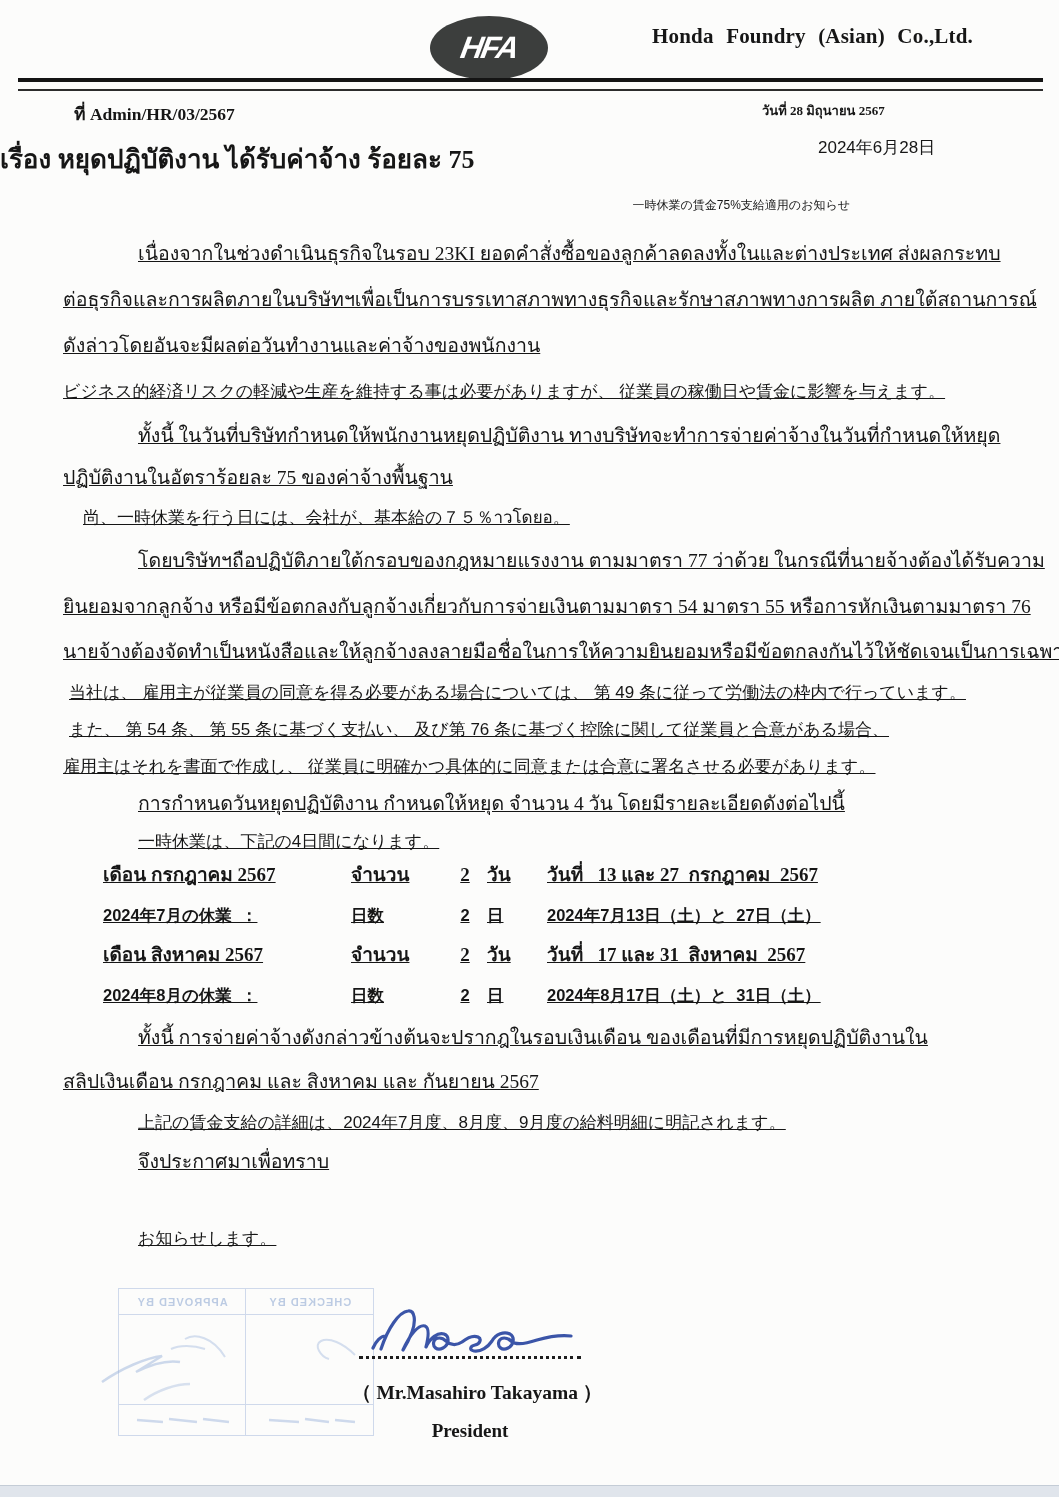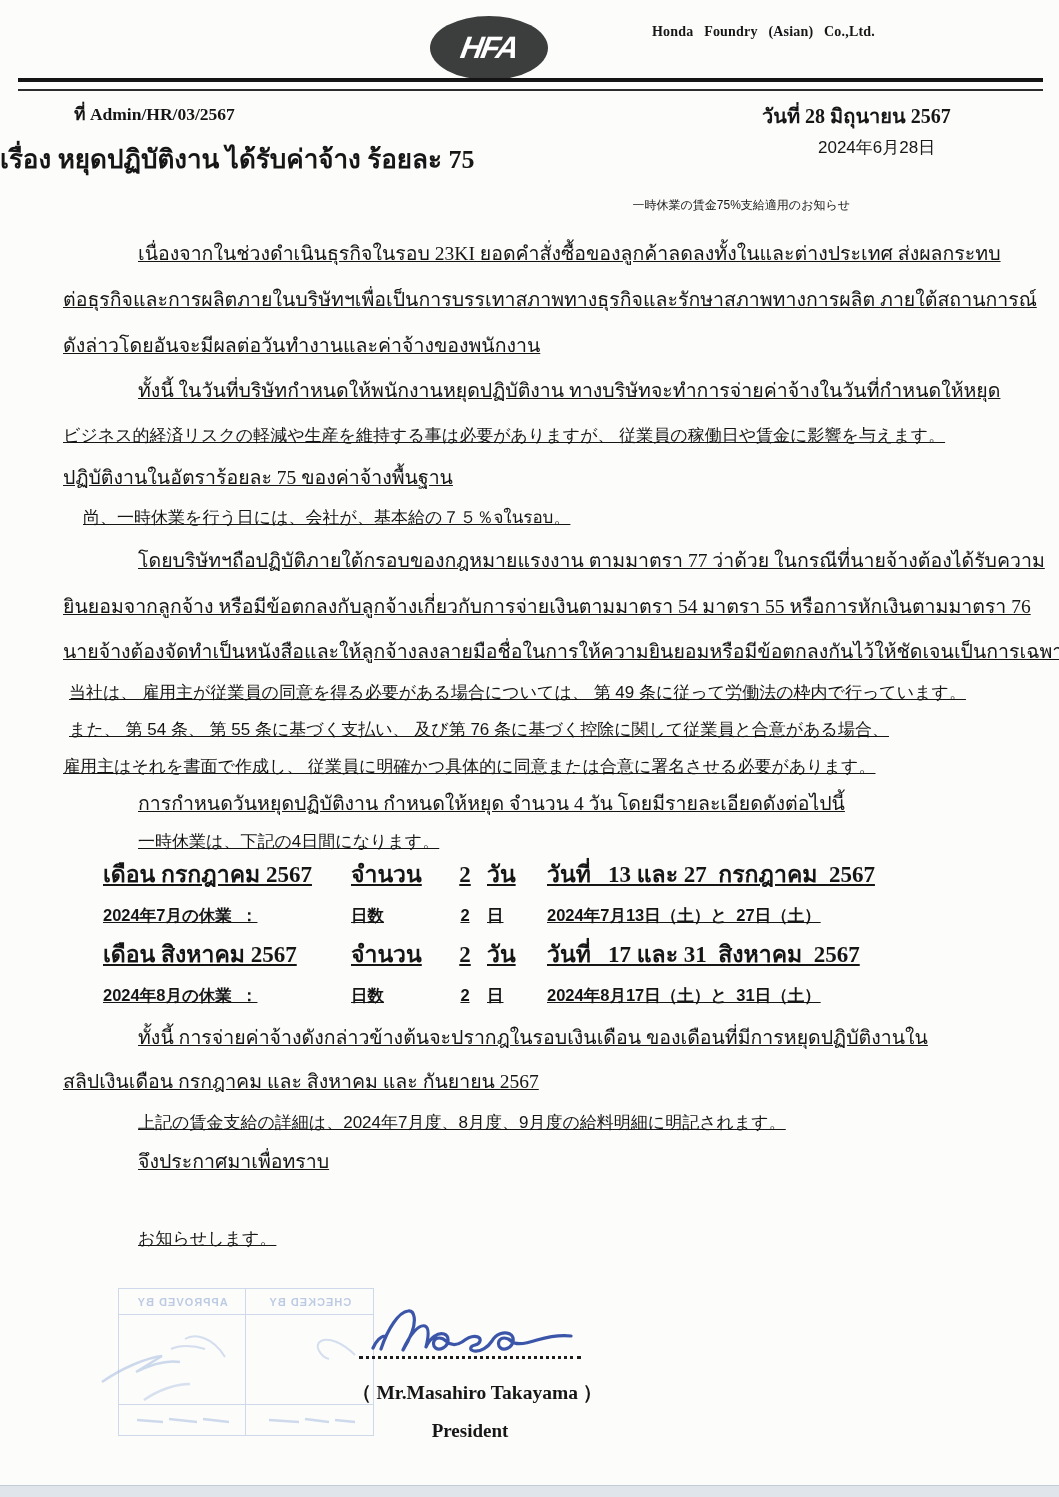--- a/index.html
+++ b/index.html
@@ -13,48 +13,48 @@
     position:absolute;left:430px;top:16px;width:118px;height:64px;
     background:#3c3e3d;border-radius:50%;
     display:flex;align-items:center;justify-content:center;
   }
   .logo-text{
     color:#ffffff;font-weight:bold;font-style:italic;font-size:31px;
     letter-spacing:-2px;transform:skewX(-10deg);
     font-family:"Liberation Sans",sans-serif;
   }
   .company-name{
-    position:absolute;left:652px;top:24px;font-weight:bold;font-size:14px;
+    position:absolute;left:652px;top:24px;font-weight:bold;font-size:21px;
     word-spacing:7px;letter-spacing:.2px;
   }
   .rule{position:absolute;left:18px;top:78px;width:1025px;height:7px;
     border-top:4px solid #141414;border-bottom:2px solid #2c2c2c;}
   .doc-no{position:absolute;left:74px;top:100px;font-weight:bold;font-size:17.5px;text-align:right;}
-  .date-th{position:absolute;left:762px;top:100px;font-weight:bold;font-size:20px;}
+  .date-th{position:absolute;left:762px;top:100px;font-weight:bold;font-size:13px;}
   .date-jp{position:absolute;left:818px;top:136px;font-size:17px;
     font-family:"Liberation Sans",sans-serif;}
   .title-th{position:absolute;left:0;top:138px;width:1000px;text-align:left;
     font-weight:bold;font-size:26px;}
   .title-jp{position:absolute;left:0;top:197px;width:850px;text-align:right;
     font-size:12px;font-family:"Liberation Sans",sans-serif;}
   
   .body{position:absolute;left:63px;top:231px;width:933px;text-decoration:underline;}
   .line{white-space:nowrap;}
   .th{font-size:19.5px;}
   .jp{font-size:17px;font-family:"Liberation Sans",sans-serif;}
   .h46{height:46px;line-height:46px;} .h45{height:45px;line-height:45px;}
   .h44{height:44px;line-height:44px;} .h42{height:42px;line-height:42px;}
   .h40{height:40px;line-height:40px;} .h38{height:38px;line-height:38px;}
   .h37{height:37px;line-height:37px;} .h36{height:36px;line-height:36px;margin-top:40px;}
   .ind{text-indent:75px;} .ind-s{text-indent:20px;} .ind-xs{text-indent:6px;}
   
   .sched{margin-top:-6px;}
   .srow{display:grid;grid-template-columns:248px 92px 44px 60px auto;
     padding-left:40px;height:40px;line-height:40px;font-weight:bold;}
-  .srow.th{font-size:23px;} .srow.jp{font-size:16.5px;}
+  .srow.th{font-size:19px;} .srow.jp{font-size:16.5px;}
   .c-qty{text-align:center;}
   
   .sig-block{position:absolute;left:352px;top:1296px;width:236px;text-align:center;}
   .sig-svg{display:block;margin:0 auto;}
   .sig-dots{width:222px;margin:-6px auto 0;border-bottom:3.5px dotted #1e1e1e;height:0;}
   .sig-name{margin-top:20px;font-weight:bold;font-size:19.5px;white-space:nowrap;}
   .sig-title{margin-top:14px;font-weight:bold;font-size:19px;}
   
   .stamp{
     position:absolute;left:118px;top:1288px;width:254px;height:146px;
@@ -92,24 +92,24 @@
   <div class="date-th">วันที่  28 มิถุนายน 2567</div>
   <div class="date-jp">2024年6月28日</div>
 
   <div class="title-th">เรื่อง  หยุดปฏิบัติงาน ได้รับค่าจ้าง ร้อยละ 75</div>
   <div class="title-jp">一時休業の賃金75%支給適用のお知らせ</div>
 
   <div class="body">
     <div class="line th h46 ind">เนื่องจากในช่วงดำเนินธุรกิจในรอบ 23KI ยอดคำสั่งซื้อของลูกค้าลดลงทั้งในและต่างประเทศ ส่งผลกระทบ</div>
     <div class="line th h46">ต่อธุรกิจและการผลิตภายในบริษัทฯเพื่อเป็นการบรรเทาสภาพทางธุรกิจและรักษาสภาพทางการผลิต ภายใต้สถานการณ์</div>
     <div class="line th h46">ดังล่าวโดยอันจะมีผลต่อวันทำงานและค่าจ้างของพนักงาน</div>
+    <div class="line jp h45">ビジネス的経済リスクの軽減や生産を維持する事は必要がありますが、 従業員の稼働日や賃金に影響を与えます。</div>
     <div class="line th h44 ind">ทั้งนี้ ในวันที่บริษัทกำหนดให้พนักงานหยุดปฏิบัติงาน ทางบริษัทจะทำการจ่ายค่าจ้างในวันที่กำหนดให้หยุด</div>
-    <div class="line jp h45">ビジネス的経済リスクの軽減や生産を維持する事は必要がありますが、 従業員の稼働日や賃金に影響を与えます。</div>
     <div class="line th h40">ปฏิบัติงานในอัตราร้อยละ 75 ของค่าจ้างพื้นฐาน</div>
-    <div class="line jp h40 ind-s">尚、一時休業を行う日には、会社が、基本給の７５％จในรอบ。</div>
+    <div class="line jp h40 ind-s">尚、一時休業を行う日には、会社が、基本給の７５％าวโดยอ。</div>
     <div class="line th h46 ind">โดยบริษัทฯถือปฏิบัติภายใต้กรอบของกฎหมายแรงงาน ตามมาตรา 77 ว่าด้วย ในกรณีที่นายจ้างต้องได้รับความ</div>
     <div class="line th h46">ยินยอมจากลูกจ้าง หรือมีข้อตกลงกับลูกจ้างเกี่ยวกับการจ่ายเงินตามมาตรา 54 มาตรา 55 หรือการหักเงินตามมาตรา 76</div>
     <div class="line th h44">นายจ้างต้องจัดทำเป็นหนังสือและให้ลูกจ้างลงลายมือชื่อในการให้ความยินยอมหรือมีข้อตกลงกันไว้ให้ชัดเจนเป็นการเฉพาะ</div>
     <div class="line jp h37 ind-xs">当社は、 雇用主が従業員の同意を得る必要がある場合については、 第 49 条に従って労働法の枠内で行っています。</div>
     <div class="line jp h37 ind-xs">また、 第 54 条、 第 55 条に基づく支払い、 及び第 76 条に基づく控除に関して従業員と合意がある場合、</div>
     <div class="line jp h37">雇用主はそれを書面で作成し、 従業員に明確かつ具体的に同意または合意に署名させる必要があります。</div>
     <div class="line th h38 ind">การกำหนดวันหยุดปฏิบัติงาน กำหนดให้หยุด จำนวน 4 วัน โดยมีรายละเอียดดังต่อไปนี้</div>
     <div class="line jp h38 ind">一時休業は、下記の4日間になります。</div>
 
     <div class="sched">

